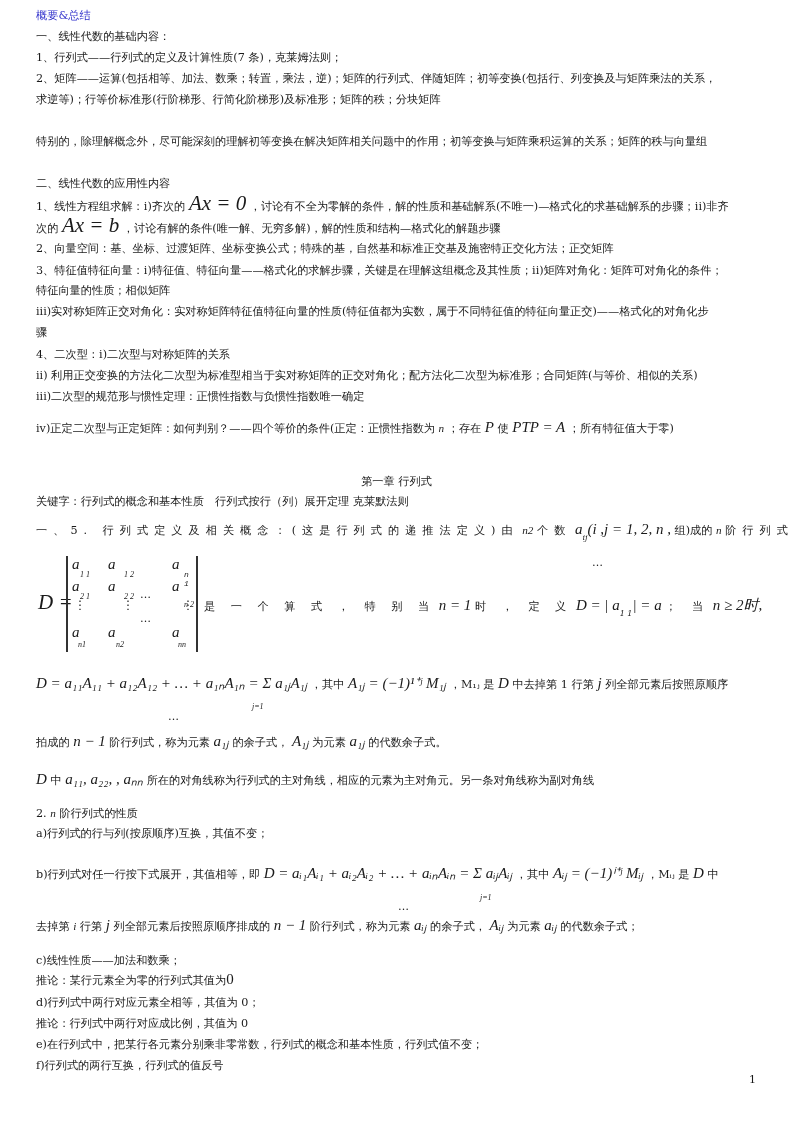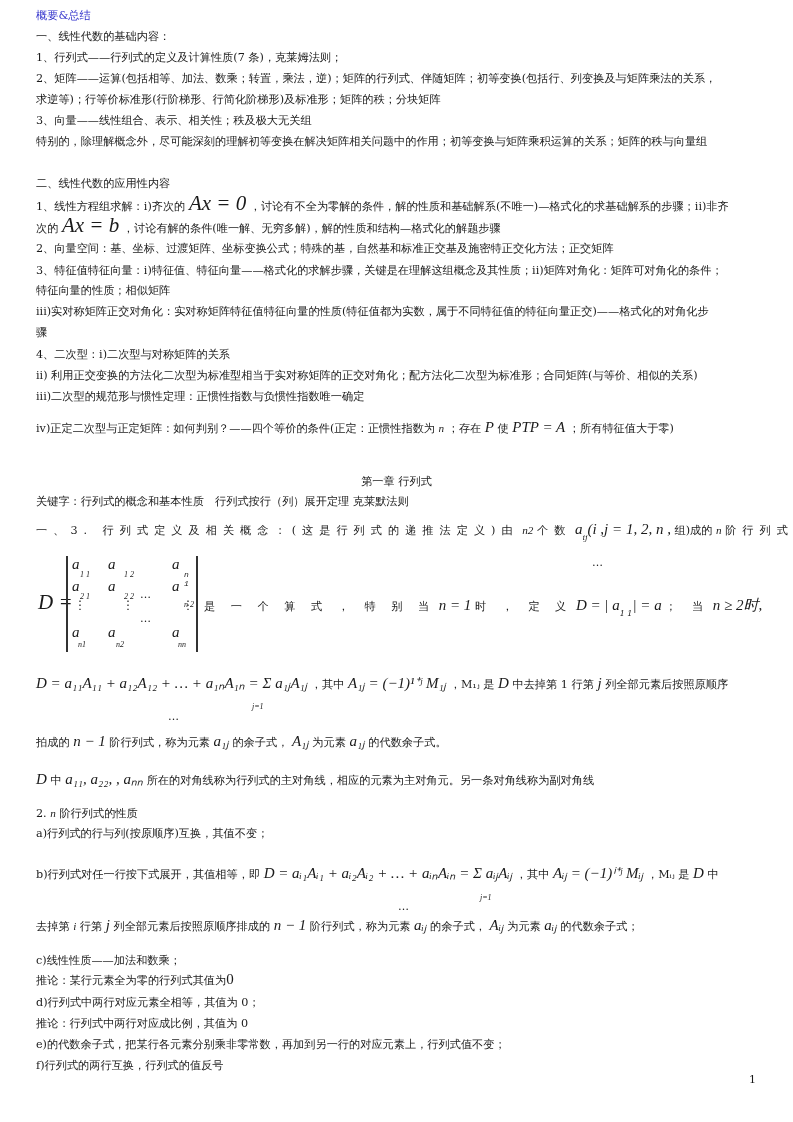--- a/index.html
+++ b/index.html
@@ -24,21 +24,20 @@
 </head>
 <body>
 
 <div class="page">
 
   <div class="ln title" style="top:9px;">概要&amp;总结</div>
   <div class="ln" style="top:30px;">一、线性代数的基础内容：</div>
   <div class="ln" style="top:51px;">1、行列式——行列式的定义及计算性质(7 条)，克莱姆法则；</div>
   <div class="ln" style="top:72px;">2、矩阵——运算(包括相等、加法、数乘；转置，乘法，逆)；矩阵的行列式、伴随矩阵；初等变换(包括行、列变换及与矩阵乘法的关系，</div>
   <div class="ln" style="top:93px;">求逆等)；行等价标准形(行阶梯形、行简化阶梯形)及标准形；矩阵的秩；分块矩阵</div>
-  <div class="ln" style="top:114px;">3、向量——线性组合、表示、相关性；秩及极大无关组</div>
   <div class="ln" style="top:135px;">特别的，除理解概念外，尽可能深刻的理解初等变换在解决矩阵相关问题中的作用；初等变换与矩阵乘积运算的关系；矩阵的秩与向量组</div>
 
   <div class="ln" style="top:177px;">二、线性代数的应用性内容</div>
   <div class="ln" style="top:196px;">
     <span>1、线性方程组求解：i)齐次的</span>
     <span class="mathbig">Ax = 0</span>
     <span>，讨论有不全为零解的条件，解的性质和基础解系(不唯一)—格式化的求基础解系的步骤；ii)非齐</span>
   </div>
   <div class="ln" style="top:218px;">
     <span>次的</span>
@@ -60,21 +59,21 @@
     <span class="mathmed">P</span>
     <span>使</span>
     <span class="mathmed">PTP = A</span>
     <span>；所有特征值大于零)</span>
   </div>
 
   <div class="center" style="top:474px;">第一章 行列式</div>
   <div class="ln" style="top:495px;">关键字：行列式的概念和基本性质　行列式按行（列）展开定理 克莱默法则</div>
 
   <div class="ln" style="top:522px;">
-    <span class="spaced">一、3. 行列式定义及相关概念：(这是行列式的递推法定义)由</span>
+    <span class="spaced">一、5. 行列式定义及相关概念：(这是行列式的递推法定义)由</span>
     <span class="math">n2</span>
     <span class="spaced">个数</span>
     <span class="mathmed">a</span><span class="sub">ij</span><span class="mathmed">(i ,j =  1, 2, n ,</span>
     <span>组)成的</span>
     <span class="math">n</span>
     <span class="spaced">阶行列式</span>
   </div>
   <div class="dots" style="left:592px; top:556px;">…</div>
 
   <div class="mathbig" style="position:absolute; left:38px; top:590px;">D =</div>
@@ -179,17 +178,17 @@
     <span class="mathmed">aᵢⱼ</span>
     <span>的代数余子式；</span>
   </div>
 
   <div class="ln" style="top:954px;">c)线性性质——加法和数乘；</div>
   <div class="ln" style="top:972px;">
     <span>推论：某行元素全为零的行列式其值为</span><span class="mathmed" style="font-style:normal;">0</span>
   </div>
   <div class="ln" style="top:996px;">d)行列式中两行对应元素全相等，其值为 0；</div>
   <div class="ln" style="top:1017px;">推论：行列式中两行对应成比例，其值为 0</div>
-  <div class="ln" style="top:1038px;">e)的代数余子式，把某行各元素分别乘非零常数，再加到另一行的对应元素上，行列式值不变；</div>
+  <div class="ln" style="top:1038px;">e)在行列式中，把某行各元素分别乘非零常数，行列式的概念和基本性质，行列式值不变；</div>
   <div class="ln" style="top:1059px;">f)行列式的两行互换，行列式的值反号</div>
 
   <div class="pagenum">1</div>
 </div>
 
 </body></html>

